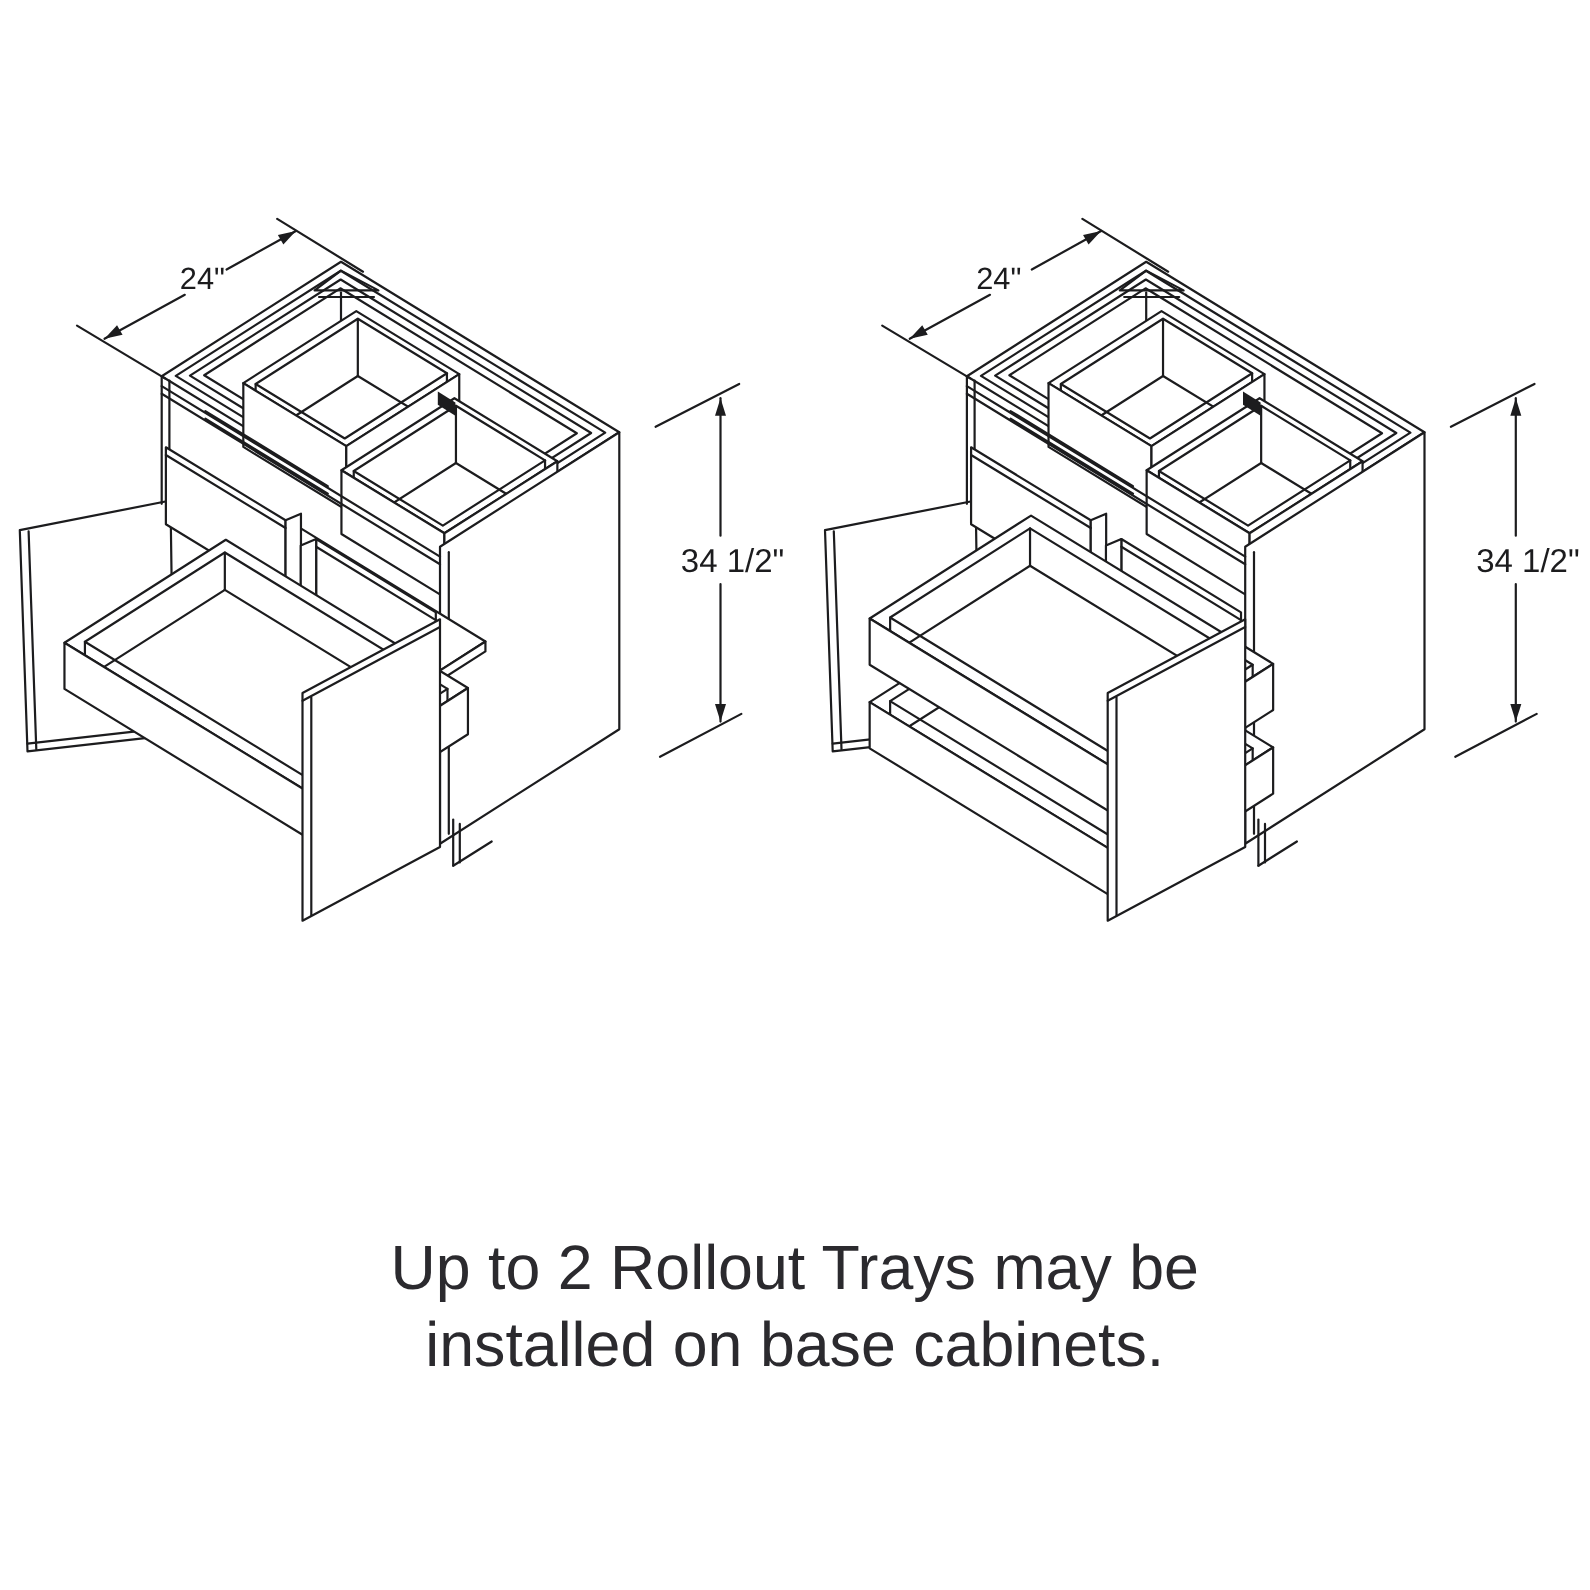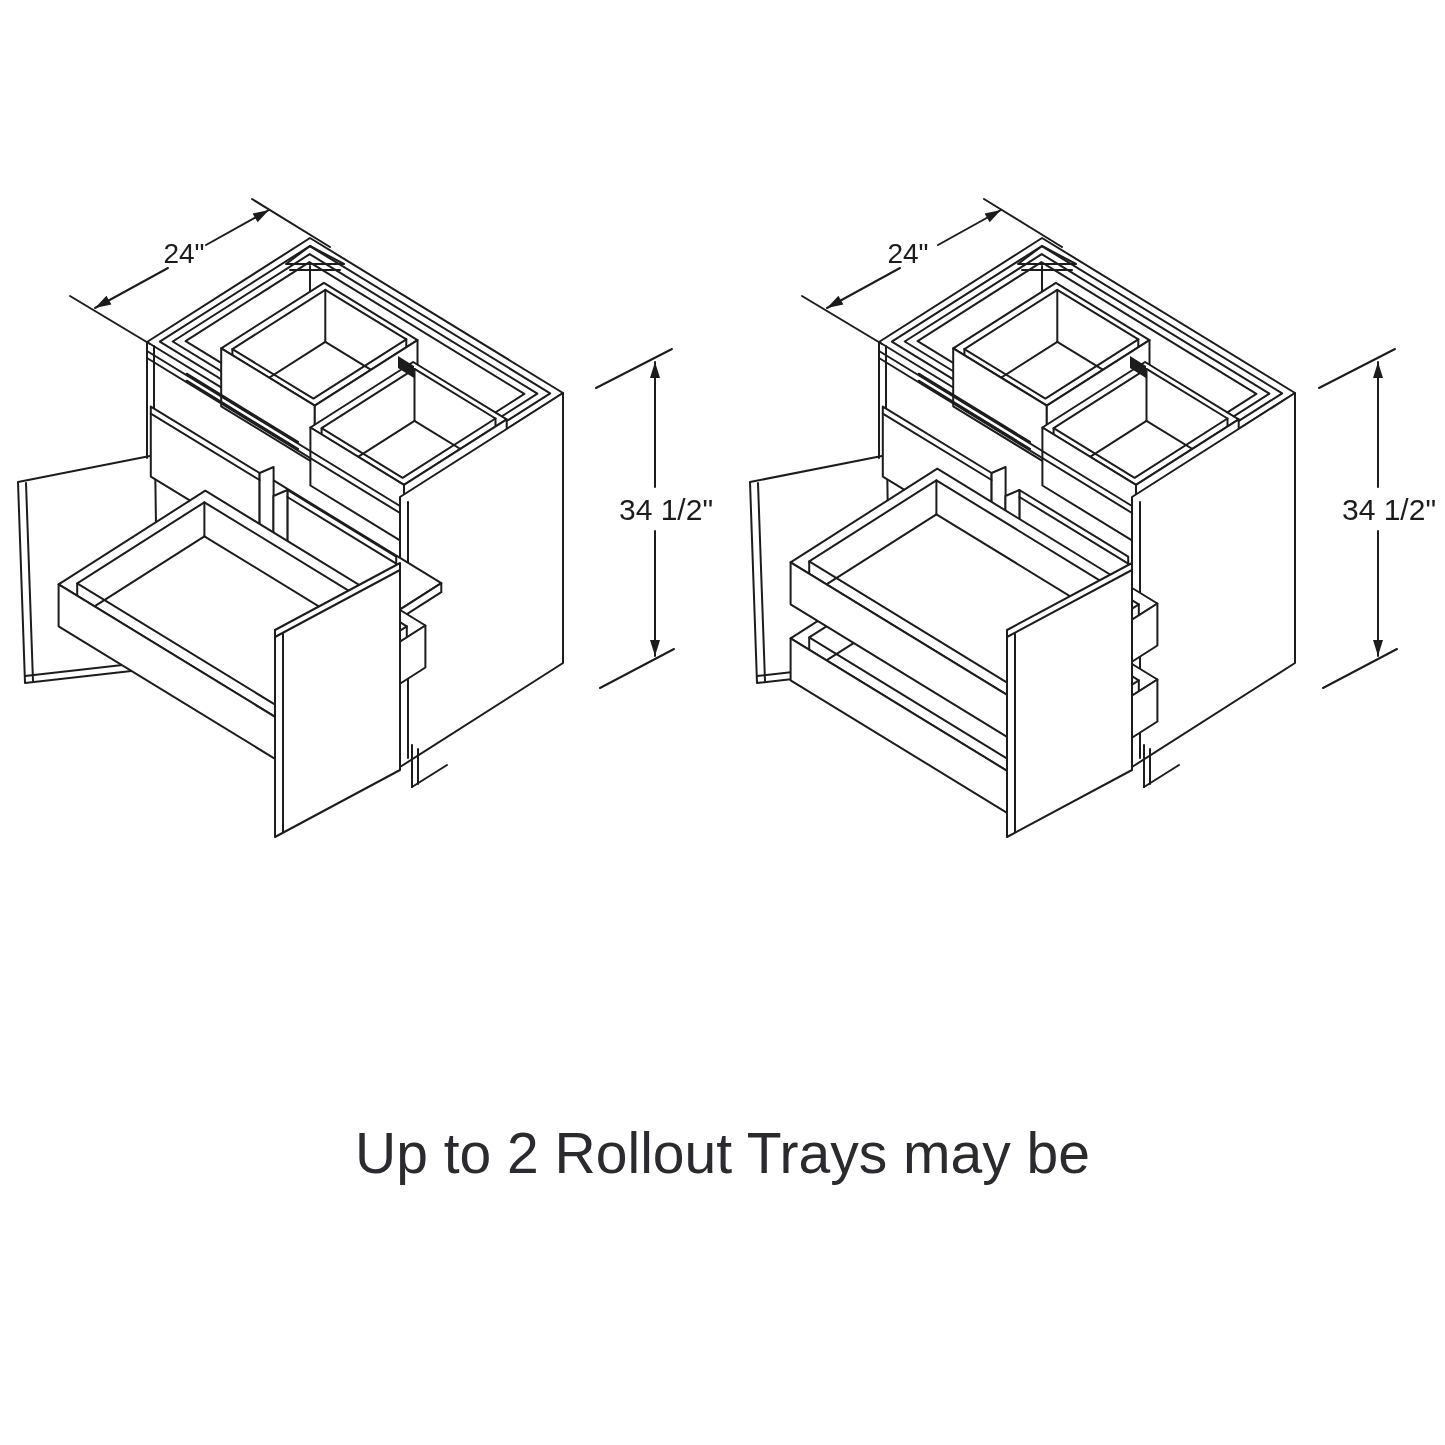--- a/index.html
+++ b/index.html
@@ -250,13 +250,14 @@
       <line class="ln" x1="1378" y1="531" x2="1378" y2="656"></line>
       <polygon class="solid" points="1378,362 1373,378 1383,378"></polygon>
       <polygon class="solid" points="1378,656 1373,640 1383,640"></polygon>
       <text class="dimh" x="1389" y="520">34 1/2"</text>
     </g>
   </g>
 </svg>
 
 <div class="caption">
   <span class="cap-line">Up to 2 Rollout Trays may be</span>
+  <span class="cap-line">installed on base cabinets.</span>
 </div>
 
 </body></html>

